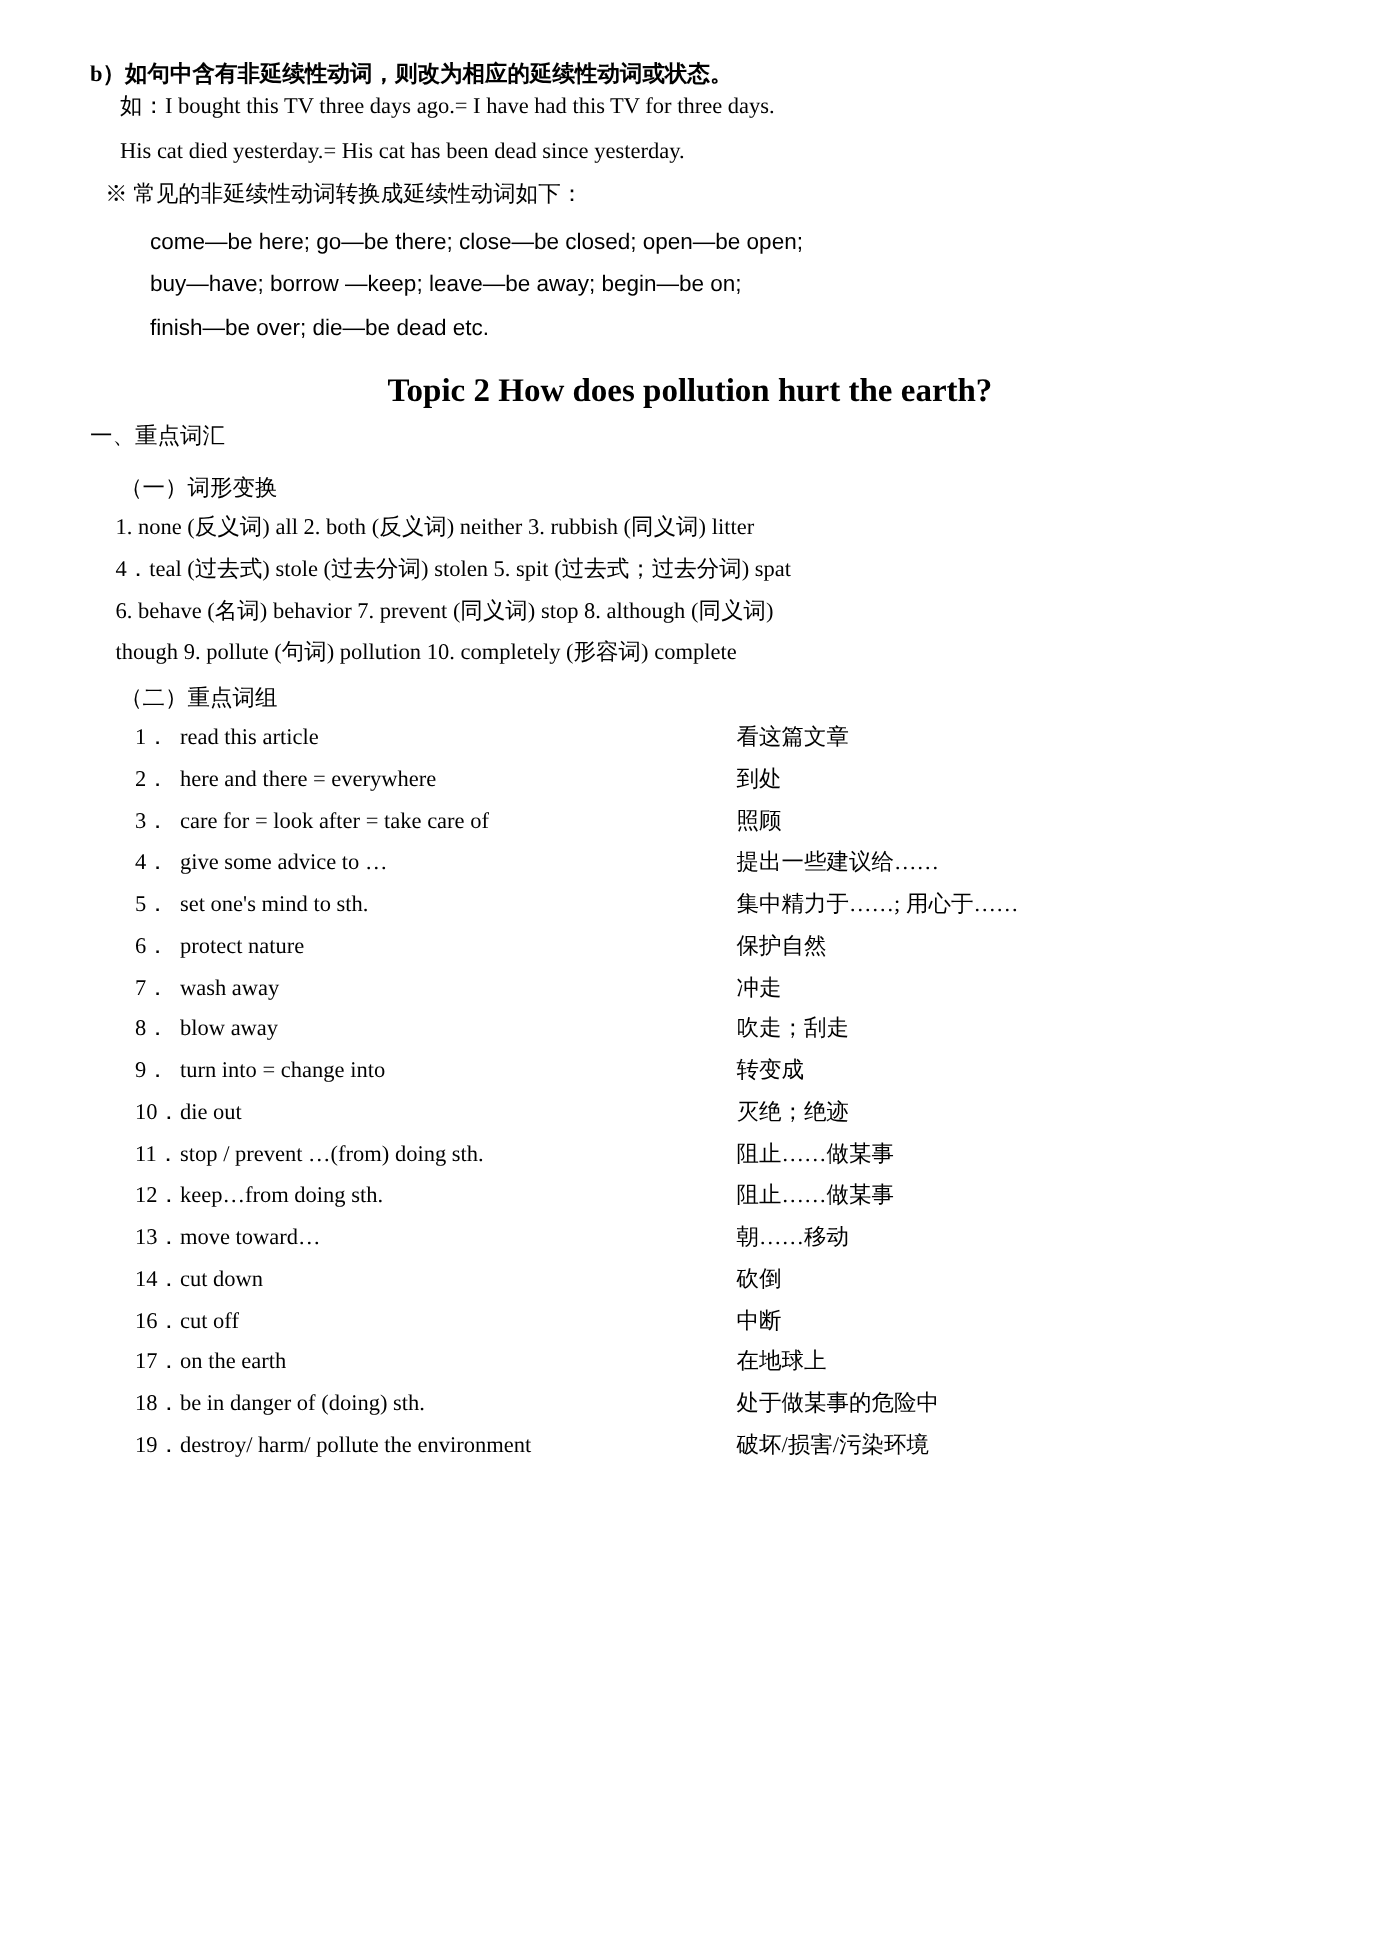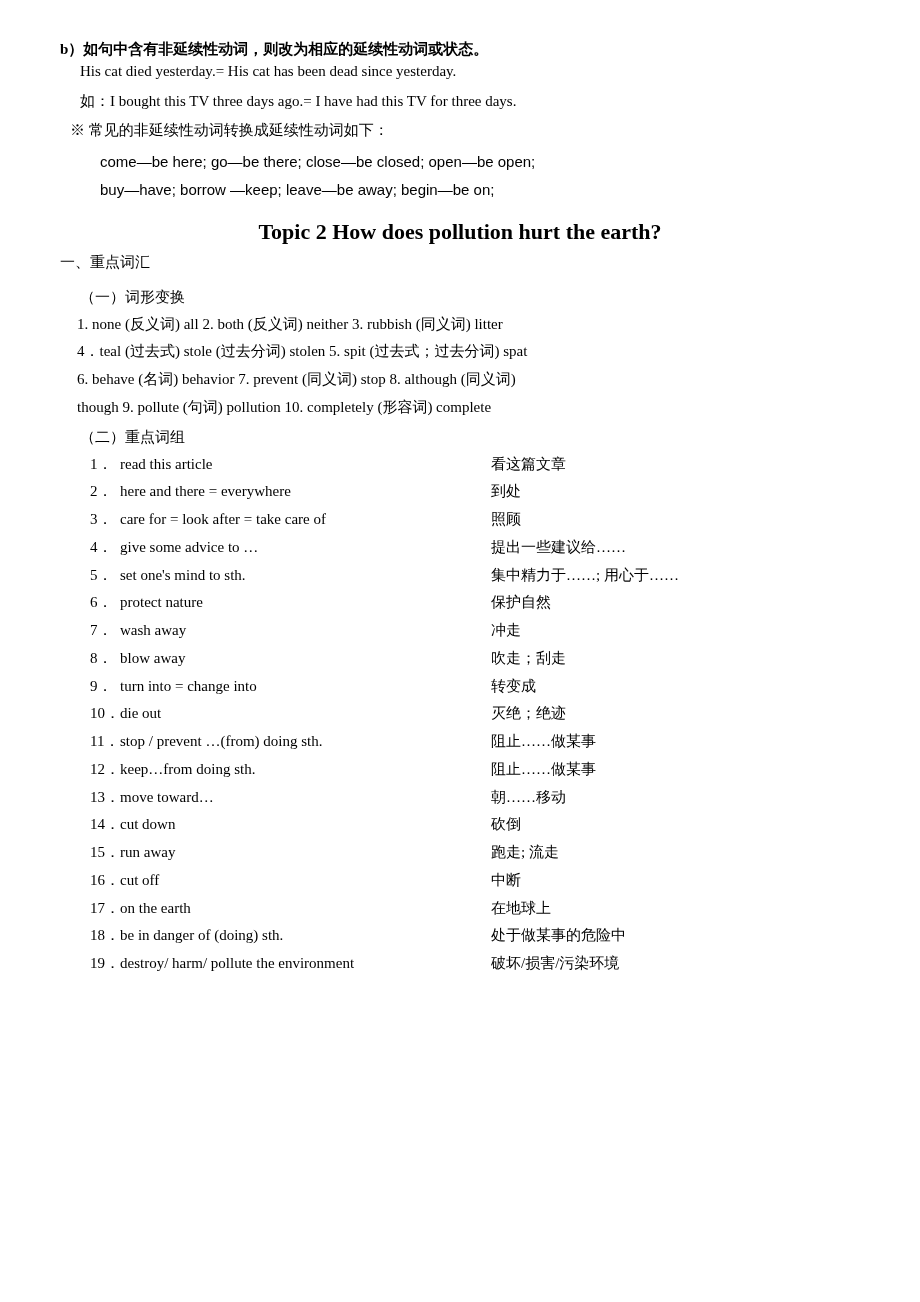--- a/index.html
+++ b/index.html
@@ -79,25 +79,26 @@
       margin-left: 31px;
     }
   </style>
 </head>
 <body>
 
 <div class="section-b">
   <div>
     <span class="bold-label">b）如句中含有非延续性动词，则改为相应的延续性动词或状态。</span>
   </div>
+  <div class="example-line">如：I bought this TV three days ago.= I have had this TV for three days.</div>
   <div class="example-line">    His cat died yesterday.= His cat has been dead since yesterday.</div>
-  <div class="example-line">如：I bought this TV three days ago.= I have had this TV for three days.</div>
   <div class="note-line">※  常见的非延续性动词转换成延续性动词如下：</div>
   <div class="mono-line">come—be here; go—be there; close—be closed; open—be open;</div>
   <div class="mono-line">buy—have;  borrow —keep;  leave—be away; begin—be on;</div>
+  <div class="mono-line">finish—be over; die—be dead  etc.</div>
 </div>
 
 <div class="topic-title">Topic 2    How does pollution hurt the earth?</div>
 
 <div>
   <div class="section-title">一、重点词汇</div>
   <div class="subsection">（一）词形变换</div>
 
   <div>
     <div class="vocab-row">1. none (反义词) all      2. both (反义词) neither            3. rubbish (同义词) litter</div>
@@ -173,25 +174,20 @@
         <span class="phrase-num">13．</span>
         <span class="phrase-en">move toward…</span>
         <span class="phrase-cn">朝……移动</span>
       </div>
       <div class="phrase-row">
         <span class="phrase-num">14．</span>
         <span class="phrase-en">cut down</span>
         <span class="phrase-cn">砍倒</span>
       </div>
       <div class="phrase-row">
-        <span class="phrase-num">15．</span>
-        <span class="phrase-en">run away</span>
-        <span class="phrase-cn">跑走; 流走</span>
-      </div>
-      <div class="phrase-row">
         <span class="phrase-num">16．</span>
         <span class="phrase-en">cut off</span>
         <span class="phrase-cn">中断</span>
       </div>
       <div class="phrase-row">
         <span class="phrase-num">17．</span>
         <span class="phrase-en">on the earth</span>
         <span class="phrase-cn">在地球上</span>
       </div>
       <div class="phrase-row">

